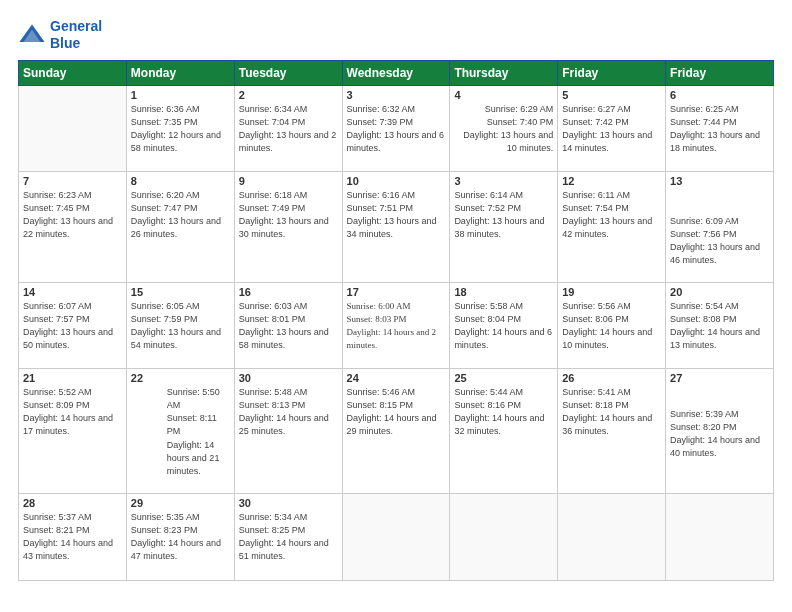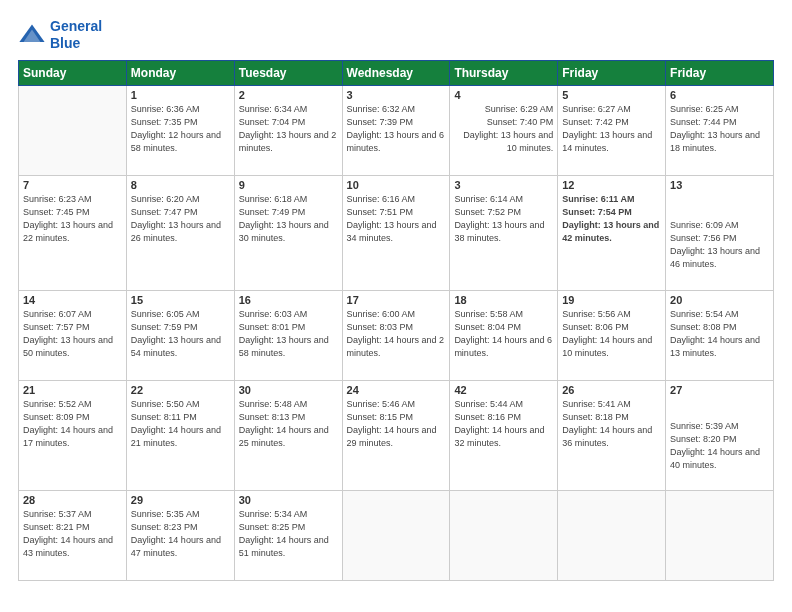--- a/index.html
+++ b/index.html
@@ -186,21 +186,21 @@
 Daylight: 13 hours and 34 minutes.</div>
           </td>
           <td>
             <div class="day-num">3</div>
             <div class="day-info" style="white-space: pre-line;">Sunrise: 6:14 AM
 Sunset: 7:52 PM
 Daylight: 13 hours and 38 minutes.</div>
           </td>
           <td>
             <div class="day-num">12</div>
-            <div class="day-info" style="white-space: pre-line; font-weight: bold;">Sunrise: 6:11 AM
+            <div class="day-info" style="white-space: pre-line;">Sunrise: 6:11 AM
 Sunset: 7:54 PM
 Daylight: 13 hours and 42 minutes.</div>
           </td>
           <td>
             <div class="day-num">13</div>
             <div class="day-info" style="white-space: pre-line; margin-top: 28px;">Sunrise: 6:09 AM
 Sunset: 7:56 PM
 Daylight: 13 hours and 46 minutes.</div>
           </td>
         </tr>
@@ -218,21 +218,21 @@
 Daylight: 13 hours and 54 minutes.</div>
           </td>
           <td>
             <div class="day-num">16</div>
             <div class="day-info" style="white-space: pre-line;">Sunrise: 6:03 AM
 Sunset: 8:01 PM
 Daylight: 13 hours and 58 minutes.</div>
           </td>
           <td>
             <div class="day-num">17</div>
-            <div class="day-info" style="white-space: pre-line;">Sunrise: 6:00 AM
+            <div class="day-info" style="white-space: pre-line; font-family: Liberation Serif, serif;">Sunrise: 6:00 AM
 Sunset: 8:03 PM
 Daylight: 14 hours and 2 minutes.</div>
           </td>
           <td>
             <div class="day-num">18</div>
             <div class="day-info" style="white-space: pre-line;">Sunrise: 5:58 AM
 Sunset: 8:04 PM
 Daylight: 14 hours and 6 minutes.</div>
           </td>
           <td>
@@ -250,38 +250,38 @@
         </tr>
         <tr>
           <td>
             <div class="day-num">21</div>
             <div class="day-info" style="white-space: pre-line;">Sunrise: 5:52 AM
 Sunset: 8:09 PM
 Daylight: 14 hours and 17 minutes.</div>
           </td>
           <td>
             <div class="day-num">22</div>
-            <div class="day-info" style="white-space: pre-line;">Sunrise: 5:50 AM
+            <div class="day-info" style="white-space: pre-line; margin-left: 36px;">Sunrise: 5:50 AM
 Sunset: 8:11 PM
 Daylight: 14 hours and 21 minutes.</div>
           </td>
           <td>
             <div class="day-num">30</div>
             <div class="day-info" style="white-space: pre-line;">Sunrise: 5:48 AM
 Sunset: 8:13 PM
 Daylight: 14 hours and 25 minutes.</div>
           </td>
           <td>
             <div class="day-num">24</div>
             <div class="day-info" style="white-space: pre-line;">Sunrise: 5:46 AM
 Sunset: 8:15 PM
 Daylight: 14 hours and 29 minutes.</div>
           </td>
           <td>
-            <div class="day-num">42</div>
+            <div class="day-num">25</div>
             <div class="day-info" style="white-space: pre-line;">Sunrise: 5:44 AM
 Sunset: 8:16 PM
 Daylight: 14 hours and 32 minutes.</div>
           </td>
           <td>
             <div class="day-num">26</div>
             <div class="day-info" style="white-space: pre-line;">Sunrise: 5:41 AM
 Sunset: 8:18 PM
 Daylight: 14 hours and 36 minutes.</div>
           </td>

